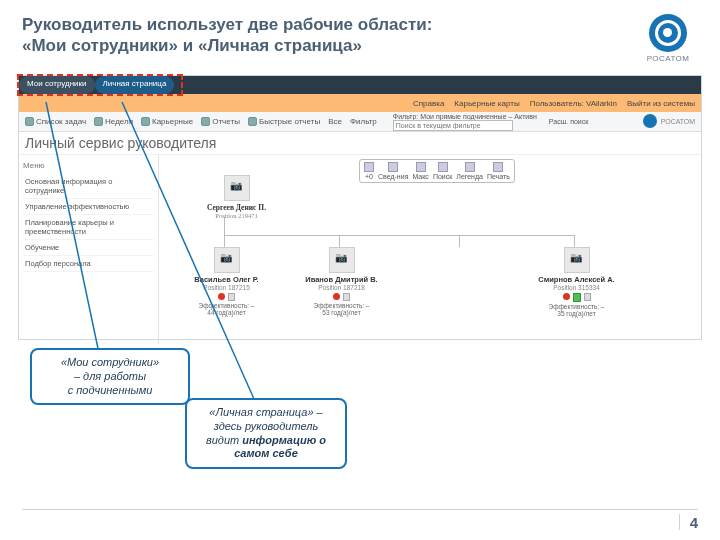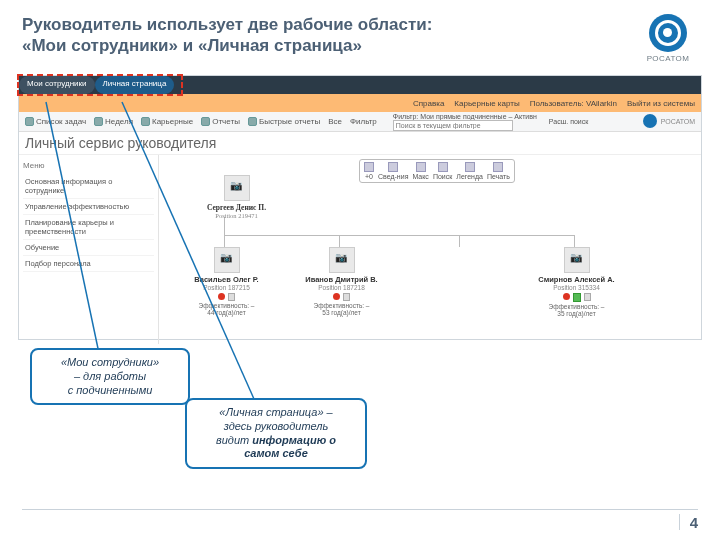--- a/index.html
+++ b/index.html
@@ -232,21 +232,21 @@
   <line x1="46" y1="102" x2="100" y2="358" stroke="#1773b3" stroke-width="1.5"></line>
   <line x1="122" y1="102" x2="258" y2="408" stroke="#1773b3" stroke-width="1.5"></line>
 </svg>
 
 <div class="callout" style="left:30px; top:348px;">
   <span class="it">«Мои сотрудники»</span><br>
   <span class="it">– для работы</span><br>
   <span class="it">с подчиненными</span>
 </div>
 
-<div class="callout" style="left:185px; top:398px; width:182px;">
+<div class="callout" style="left:185px; top:398px; width:162px;">
   <span class="it">«Личная страница» –</span><br>
   <span class="it">здесь руководитель</span><br>
   <span class="it">видит </span><b class="it">информацию о самом себе</b>
 </div>
 
 <div class="footer">
   <div class="page-sep">4</div>
 </div>
 
 </body></html>

